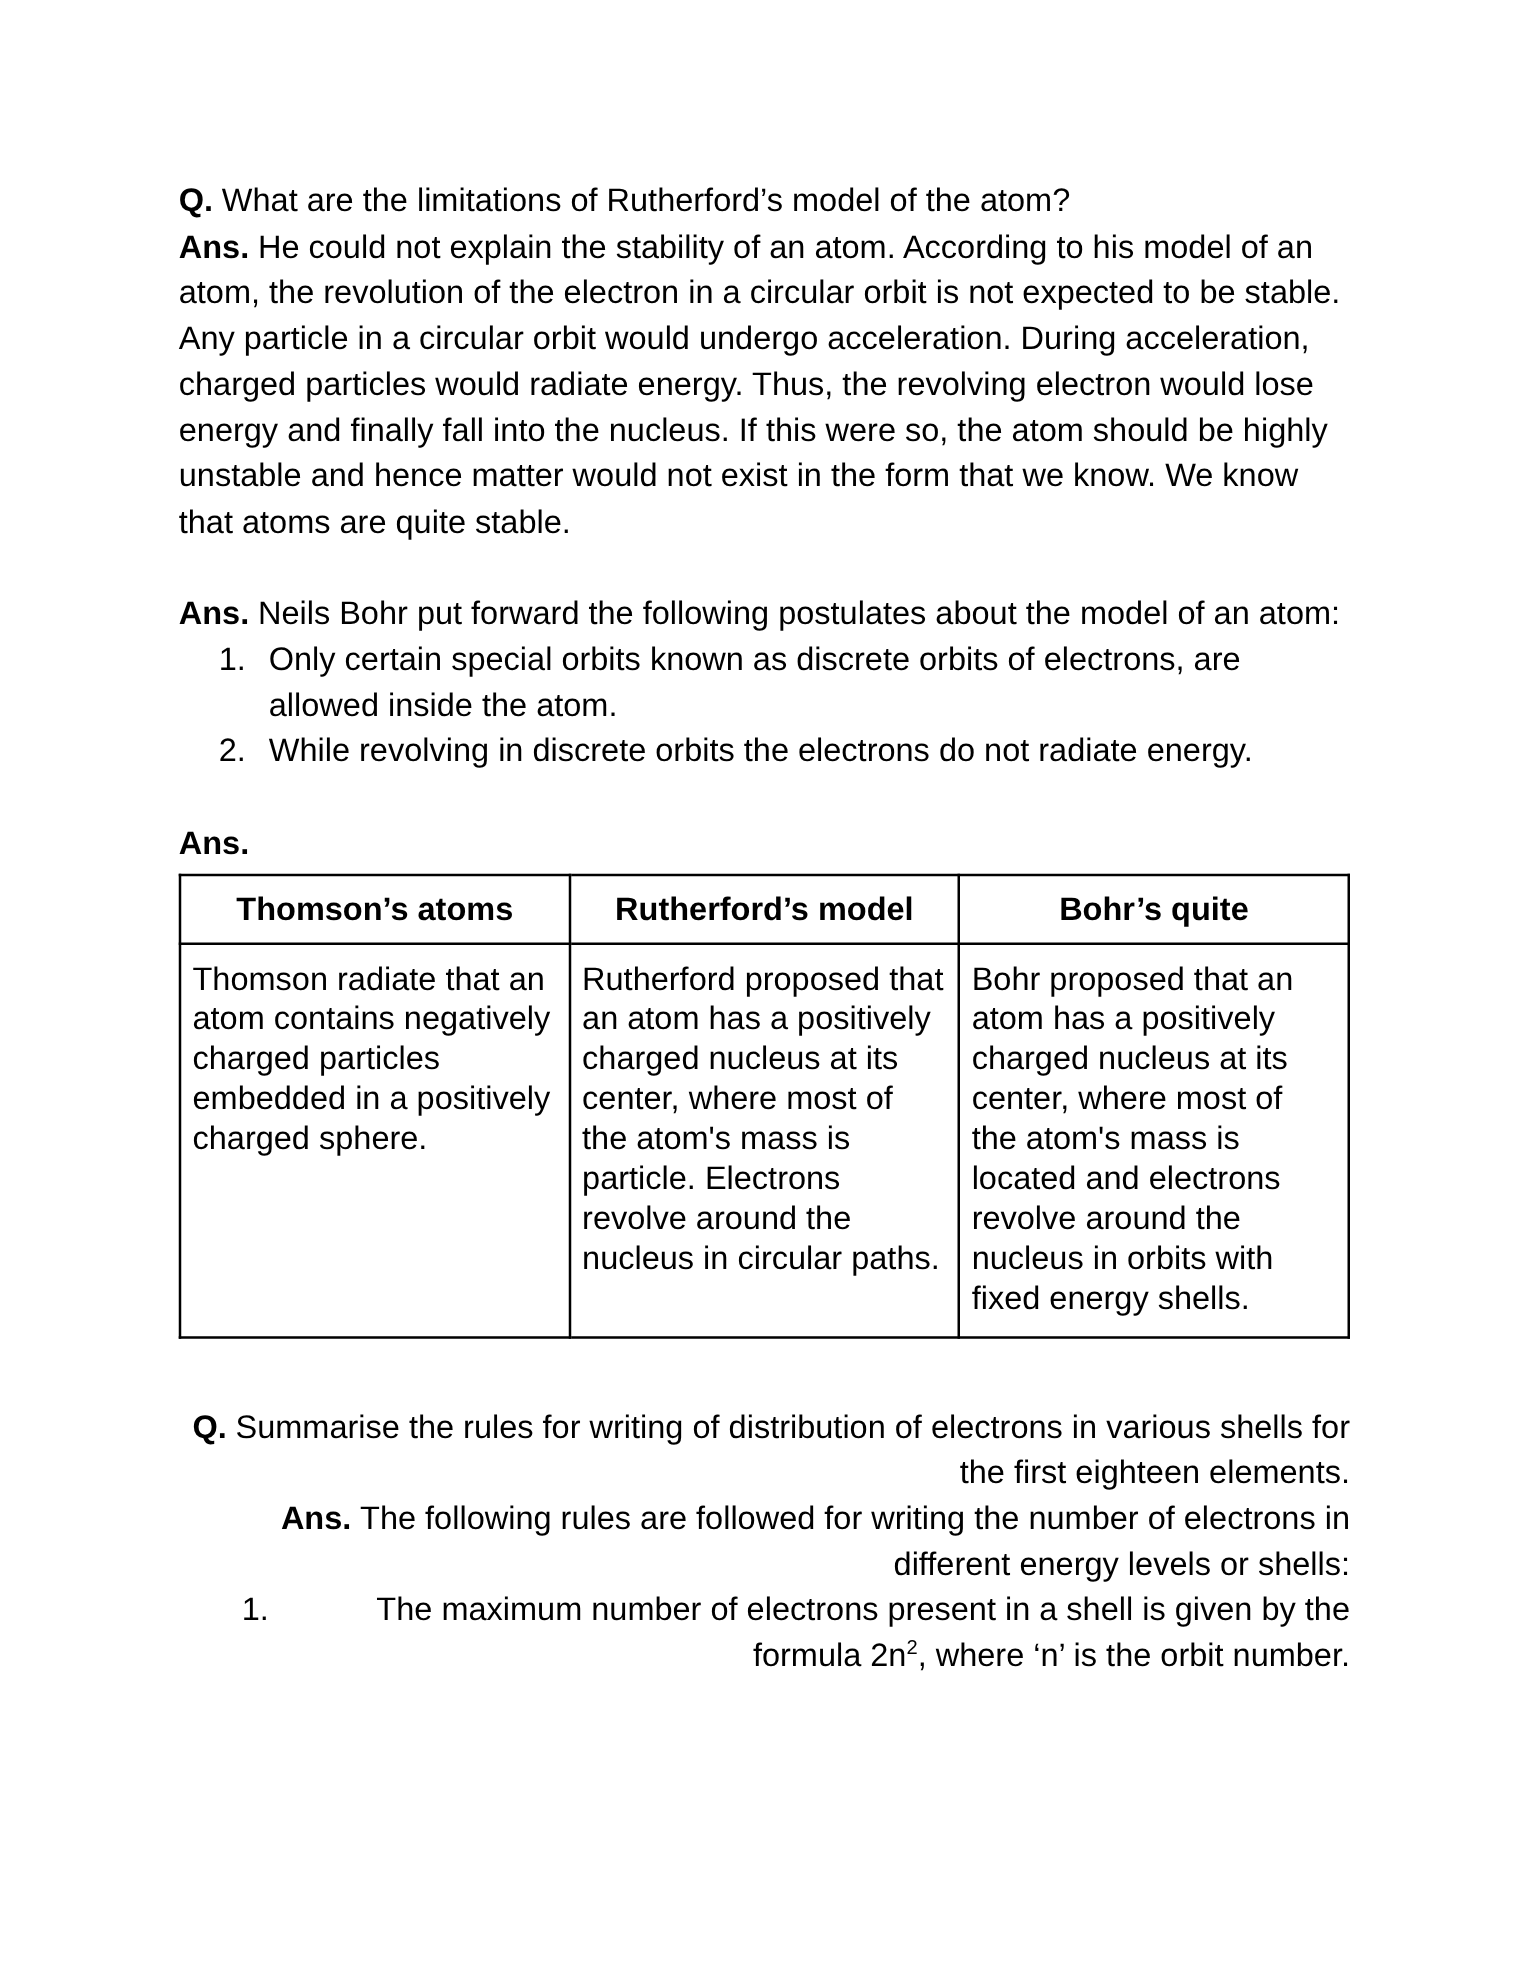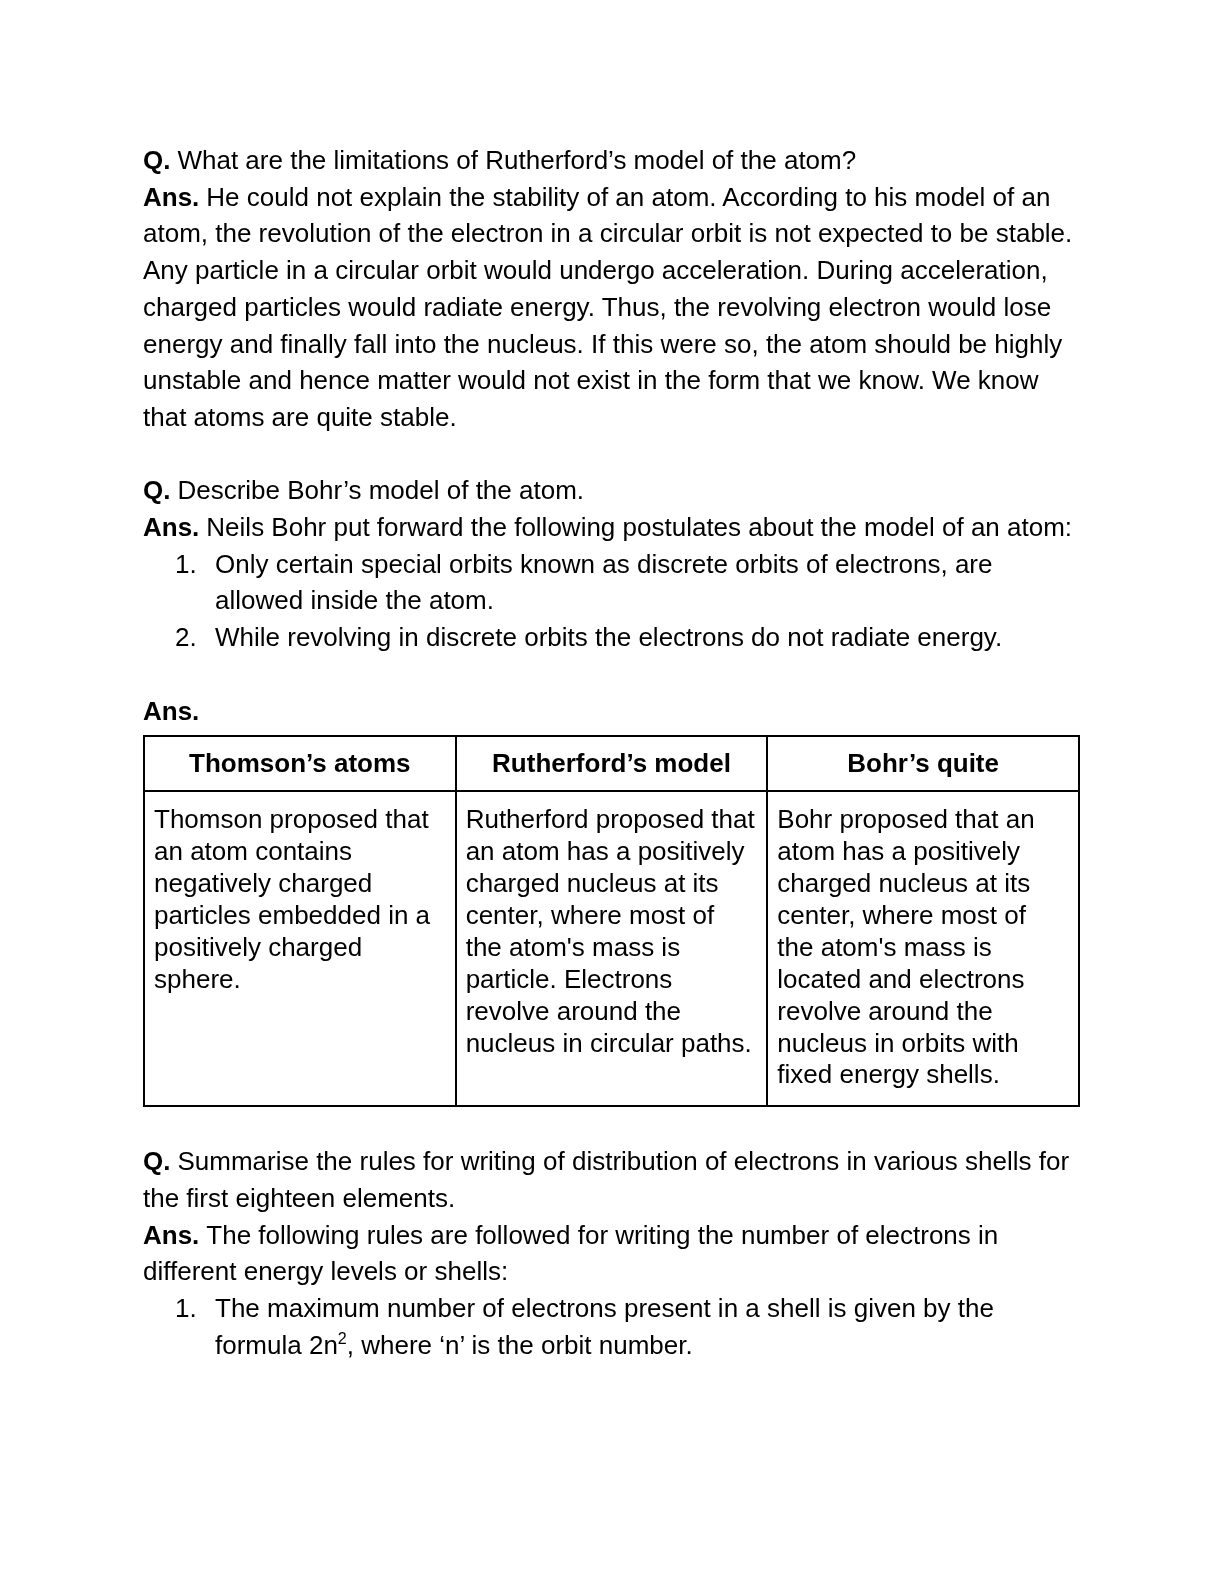--- a/index.html
+++ b/index.html
@@ -51,37 +51,36 @@
     line-height: 32px;
     font-size: 26px;
   }
   table.cmp td {
     vertical-align: top;
     text-align: left;
     padding: 12px 10px 14px 9px;
     line-height: 31.9px;
     font-size: 26px;
   }
-  .block4 { margin-top: 36px; }
+  .block4 { margin-top: 52px; text-align: right; }
 </style>
 </head>
 <body>
 
 <div class="page">
   <div class="content">
 
     <div>
       <p><span class="b lbl">Q.</span><span>What are the limitations of Rutherford’s model of the atom?</span></p>
       <p><span class="b lbl">Ans.</span><span>He could not explain the stability of an atom. According to his model of an atom, the revolution of the electron in a circular orbit is not expected to be stable. Any particle in a circular orbit would undergo acceleration. During acceleration, charged particles would radiate energy. Thus, the revolving electron would lose energy and finally fall into the nucleus. If this were so, the atom should be highly unstable and hence matter would not exist in the form that we know. We know that atoms are quite stable.</span></p>
     </div>
 
     <div class="blank"></div>
 
     <div>
-      <p><span class="b lbl">Q.</span><span>Describe Bohr’s model of the atom.</span></p>
       <p><span class="b lbl">Ans.</span><span>Neils Bohr put forward the following postulates about the model of an atom:</span></p>
       <div class="list-item">
         <span class="li-marker">1.</span>
         <span class="li-text">Only certain special orbits known as discrete orbits of electrons, are allowed inside the atom.</span>
       </div>
       <div class="list-item">
         <span class="li-marker">2.</span>
         <span class="li-text">While revolving in discrete orbits the electrons do not radiate energy.</span>
       </div>
     </div>
@@ -93,21 +92,21 @@
       <table class="cmp">
         <thead>
           <tr>
             <th>Thomson’s atoms</th>
             <th>Rutherford’s model</th>
             <th>Bohr’s quite</th>
           </tr>
         </thead>
         <tbody>
           <tr>
-            <td>Thomson proposed that an atom contains negatively charged particles embedded in a positively charged sphere.</td>
+            <td>Thomson radiate that an atom contains negatively charged particles embedded in a positively charged sphere.</td>
             <td>Rutherford proposed that an atom has a positively charged nucleus at its center, where most of the atom's mass is particle. Electrons revolve around the nucleus in circular paths.</td>
             <td>Bohr proposed that an atom has a positively charged nucleus at its center, where most of the atom's mass is located and electrons revolve around the nucleus in orbits with fixed energy shells.</td>
           </tr>
         </tbody>
       </table>
     </div>
 
     <div class="block4">
       <p><span class="b lbl">Q.</span><span>Summarise the rules for writing of distribution of electrons in various shells for the first eighteen elements.</span></p>
       <p><span class="b lbl">Ans.</span><span>The following rules are followed for writing the number of electrons in different energy levels or shells:</span></p>

